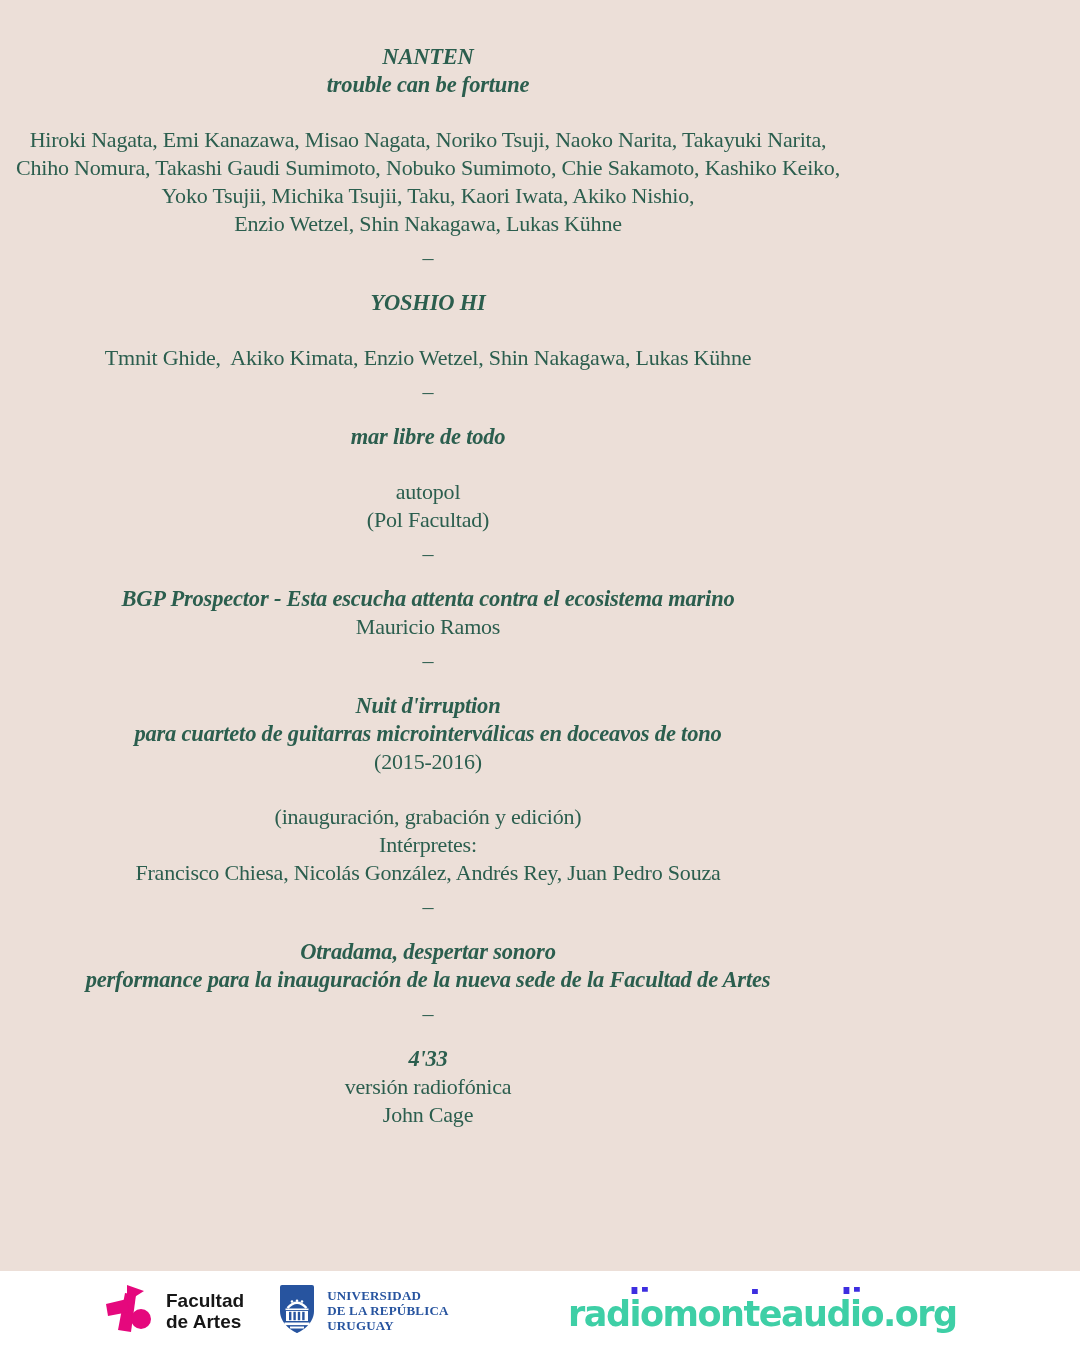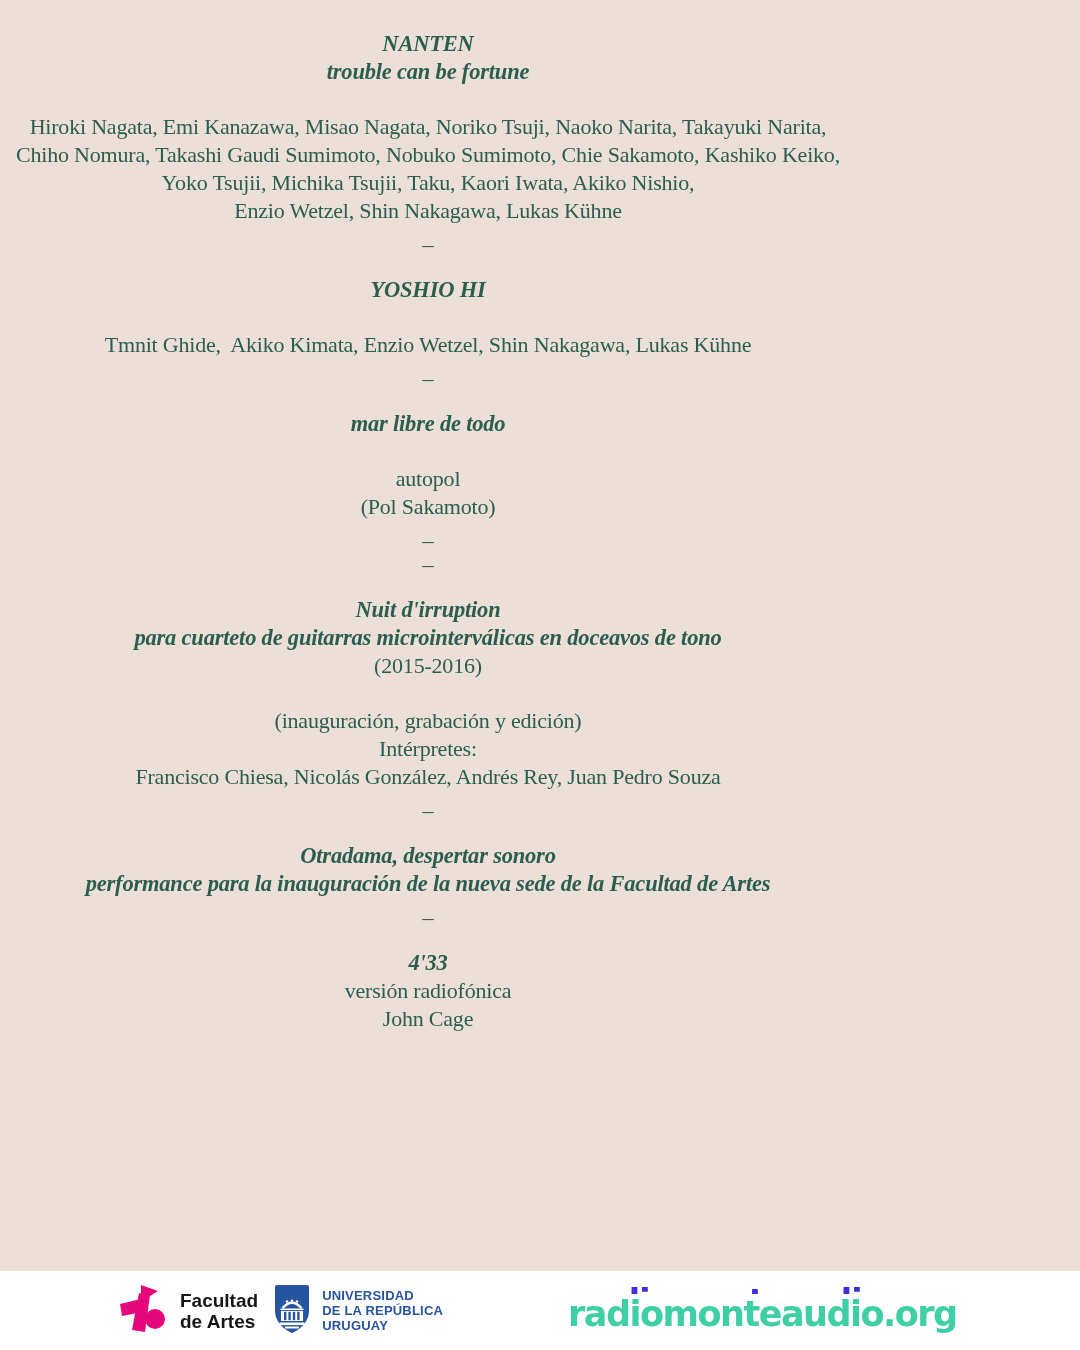--- a/index.html
+++ b/index.html
@@ -4,34 +4,34 @@
 <style>
   html,body{margin:0;padding:0;}
   body{
     width:1080px;height:1350px;position:relative;overflow:hidden;
     background:var(--bg,#ecdfd8);
     font-family:"Liberation Serif",serif;
     color:var(--ink,#2b5e4e);
   }
   .program{
     position:absolute;top:0;left:0;width:856px;
-    padding-top:30px;display:flex;flex-direction:column;text-align:center;
+    padding-top:43px;display:flex;flex-direction:column;text-align:center;
   }
   .para{margin:0 0 27px;}
   .sep-para{margin:-21px 0 17px;}
   .line{line-height:28px;font-size:22px;letter-spacing:-0.2px;white-space:pre-wrap;}
   .s-title{font-weight:bold;font-style:italic;font-size:22.5px;}
   .s-sep{font-size:22px;}
   
   .footer{position:absolute;left:0;bottom:0;width:1080px;height:79px;background:var(--footer-bg,#fff);}
-  .logos{position:absolute;left:118px;top:0;height:79px;display:flex;align-items:center;gap:14px;z-index:5;}
+  .logos{position:absolute;left:104px;top:0;height:79px;display:flex;align-items:center;gap:33px;z-index:5;}
   .logo-group{display:flex;align-items:center;gap:10px;}
   .fac-text{font-family:"Liberation Sans",sans-serif;font-weight:bold;color:#161616;
     font-size:19px;line-height:21px;text-align:left;}
-  .udelar-text{font-family:Liberation Sans, sans-serif;font-weight:bold;color:var(--udelar,#27549f);
+  .udelar-text{font-family:Liberation Serif, serif;font-weight:bold;color:var(--udelar,#27549f);
     font-size:13px;line-height:15px;text-align:left;letter-spacing:0.2px;}
   .fac-glyph{fill:var(--fac,#e5087d);}
   .shield-bg{fill:var(--udelar,#27549f);}
   .site-shadow{
     position:absolute;left:580px;top:1282px;z-index:2;
     font-family:"DejaVu Sans",sans-serif;font-weight:bold;font-size:33px;
     color:var(--link-blue,#3d2ee0);letter-spacing:-1px;white-space:nowrap;
   }
   .site-box{
     position:absolute;left:558px;top:1294px;z-index:3;background:#fff;
@@ -66,24 +66,28 @@
       <div class="line s-body">Tmnit Ghide,  Akiko Kimata, Enzio Wetzel, Shin Nakagawa, Lukas Kühne</div>
     </div>
     <div class="para sep-para">
       <div class="line s-sep">–</div>
     </div>
     <div class="para">
       <div class="line s-title">mar libre de todo</div>
     </div>
     <div class="para">
       <div class="line s-body">autopol</div>
-      <div class="line s-body">(Pol Sakamoto)</div>
+      <div class="line s-body">(Pol Facultad)</div>
     </div>
     <div class="para sep-para">
       <div class="line s-sep">–</div>
+    </div>
+    <div class="para">
+      <div class="line s-title">BGP Prospector - Esta escucha attenta contra el ecosistema marino</div>
+      <div class="line s-body">Mauricio Ramos</div>
     </div>
     <div class="para sep-para">
       <div class="line s-sep">–</div>
     </div>
     <div class="para">
       <div class="line s-title">Nuit d'irruption</div>
       <div class="line s-title">para cuarteto de guitarras microinterválicas en doceavos de tono</div>
       <div class="line s-body">(2015-2016)</div>
     </div>
     <div class="para">

